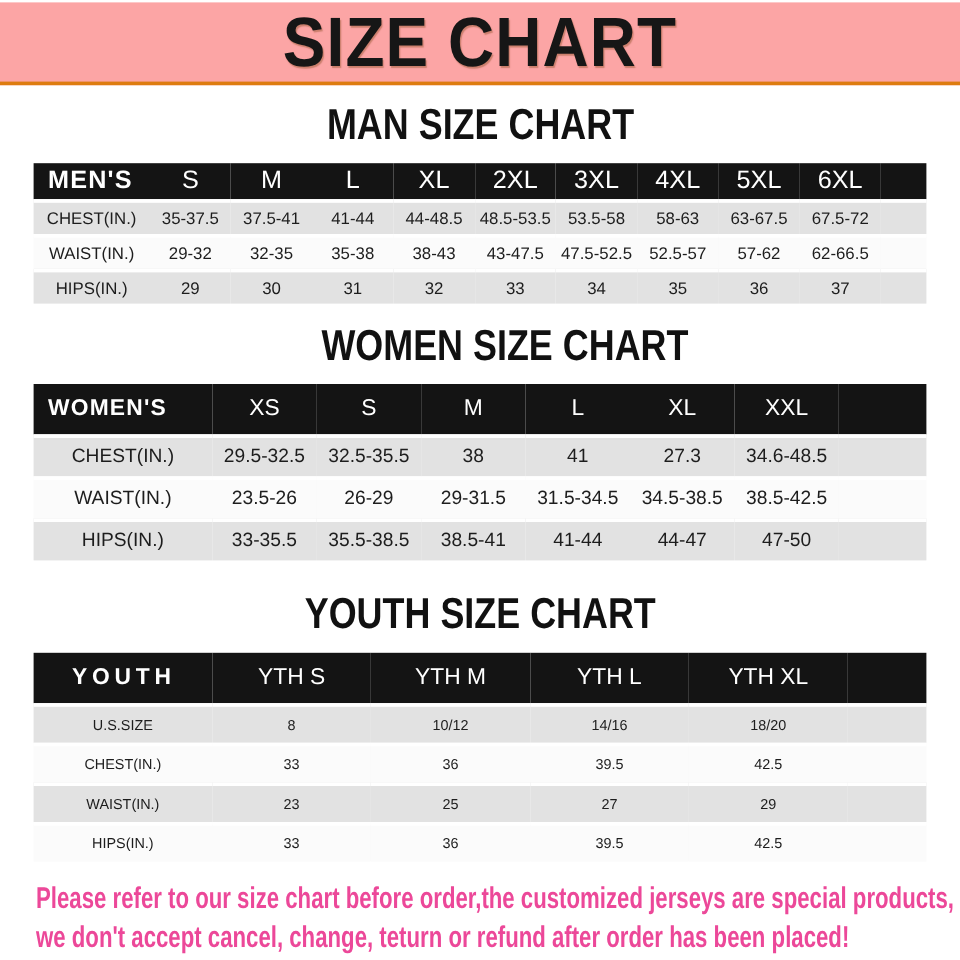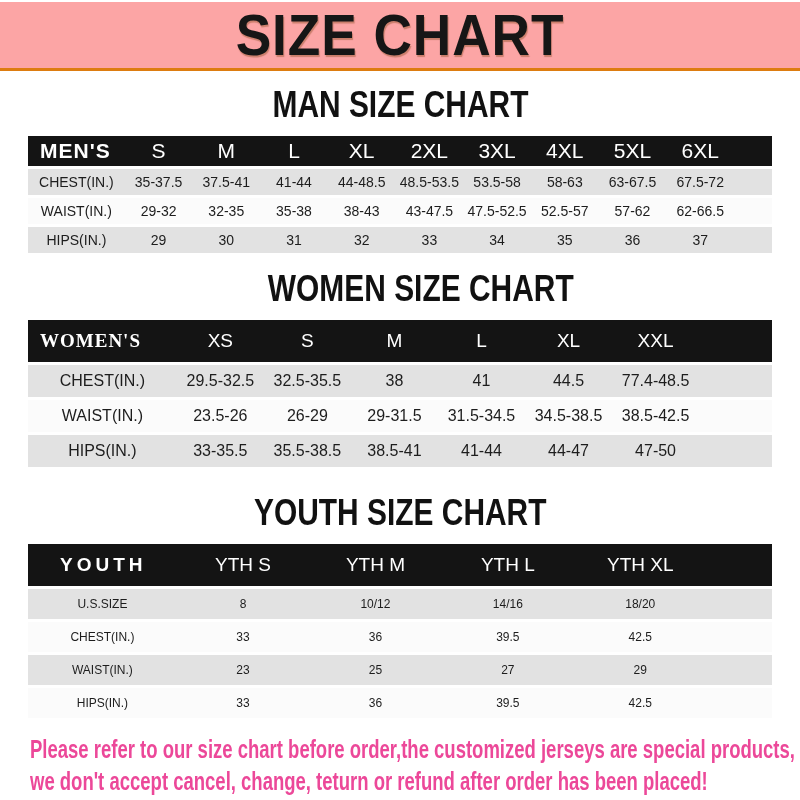--- a/index.html
+++ b/index.html
@@ -56,21 +56,21 @@
 
   
   .men col.c-label { width: 13%; }  .men col.c-size { width: 9.1%; }  .men col.c-fill { width: 5.1%; }
   .men tr.band td { height: 30px; font-size: 21px; }
   .men td.band-label { font-size: 21px; letter-spacing: 1px; }
   .men tr.row td { height: 29px; font-size: 14px; }
 
   
   .women col.c-label { width: 20%; } .women col.c-size { width: 11.7%; } .women col.c-fill { width: 9.8%; }
   .women tr.band td { height: 42px; font-size: 19px; }
-  .women td.band-label { font-size: 22px; letter-spacing: 1px; font-family: Liberation Serif, serif; }
+  .women td.band-label { font-size: 22px; letter-spacing: 1px; }
   .women tr.row td { height: 35px; font-size: 16px; }
 
   
   .youth col.c-label { width: 20%; } .youth col.c-size { width: 17.8%; } .youth col.c-fill { width: 8.8%; }
   .youth { margin-top: 14px; }
   .youth tr.band td { height: 42px; font-size: 19px; }
   .youth td.band-label { font-size: 23px; letter-spacing: 4px; padding-left: 32px; }
   .youth tr.row td { height: 33px; font-size: 12px; }
 
   
@@ -183,22 +183,22 @@
     <td class="band-col">XL</td>
     <td class="band-col">XXL</td>
     <td class="band-col"></td>
   </tr>
   <tr class="row g">
     <td class="row-label">CHEST(IN.)</td>
     <td>29.5-32.5</td>
     <td>32.5-35.5</td>
     <td>38</td>
     <td>41</td>
-    <td>44.5</td>
-    <td>77.4-48.5</td>
+    <td>27.3</td>
+    <td>34.6-48.5</td>
     <td></td>
   </tr>
   <tr class="row w">
     <td class="row-label">WAIST(IN.)</td>
     <td>23.5-26</td>
     <td>26-29</td>
     <td>29-31.5</td>
     <td>31.5-34.5</td>
     <td>34.5-38.5</td>
     <td>38.5-42.5</td>

